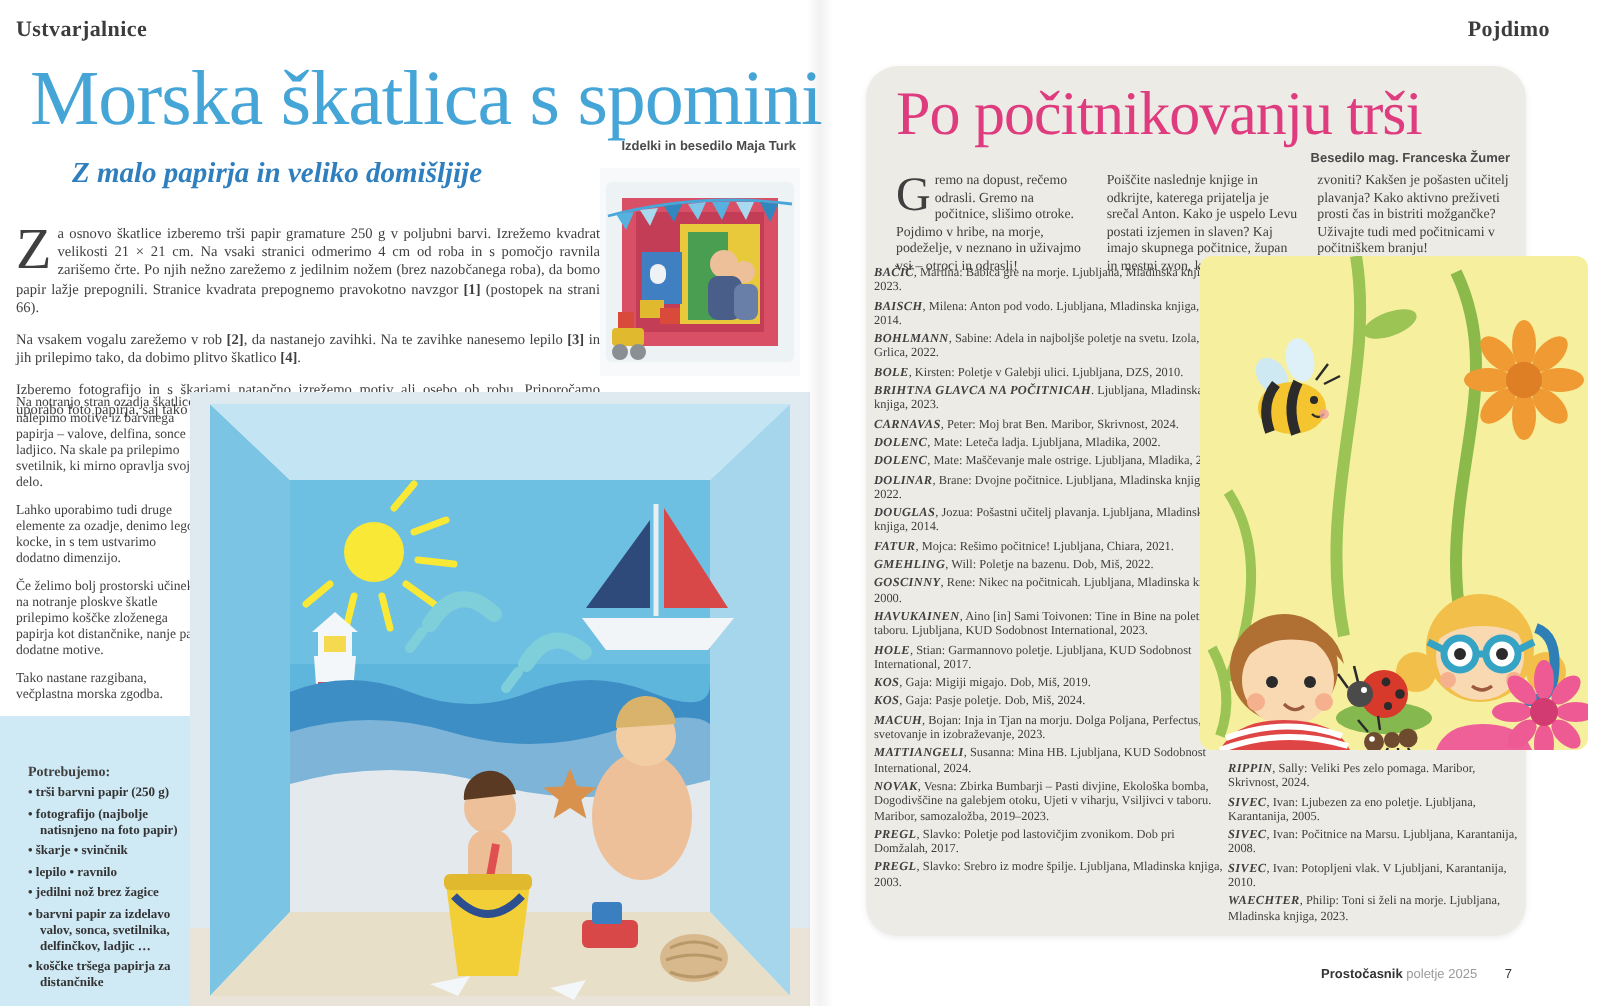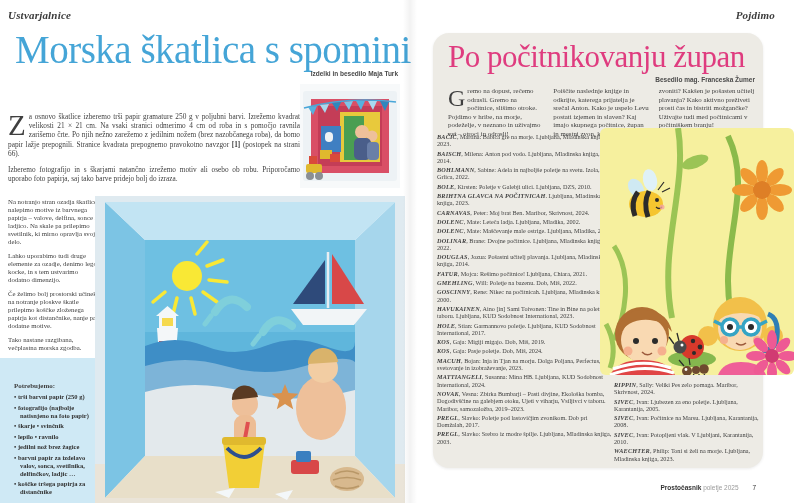--- a/index.html
+++ b/index.html
@@ -10,21 +10,21 @@
     --card-beige:#edebe5;
     --illustration-yellow:#f6f09e;
     --body-text:#3f3f3f;
   }
   *{box-sizing:border-box;margin:0;padding:0}
   html,body{background:#ffffff}
   body{font-family:"Liberation Serif","DejaVu Serif",serif;color:var(--body-text)}
   .sheet{position:relative;width:800px;height:503px;background:#fff;overflow:hidden}
 
   
-  .sec-label{position:absolute;top:9px;font-size:11px;font-weight:bold;font-style:italic;color:#3c3c3c;letter-spacing:.2px}
+  .sec-label{position:absolute;top:9px;font-size:11px;font-weight:bold;color:#3c3c3c;letter-spacing:.2px}
   .fold{position:absolute;left:403px;top:0;width:14px;height:503px;
         background:linear-gradient(90deg,rgba(0,0,0,0) 0%,rgba(0,0,0,.05) 50%,rgba(0,0,0,0) 100%)}
   p{margin:0 0 7px}
   .muted{color:#9a9a9a}
 
   
   .page-left .sec-label{left:8px}
   .title-left{position:absolute;left:15px;top:27px;width:392px;font-size:39px;font-weight:normal;
               color:var(--left-title-blue);letter-spacing:-.5px;white-space:nowrap}
   .byline-left{position:absolute;left:228px;top:70px;width:170px;text-align:right;
@@ -71,24 +71,26 @@
 </head>
 <body>
 
 <div class="sheet">
 
   <section class="page-left">
     <div class="sec-label">Ustvarjalnice</div>
     <h1 class="title-left">Morska škatlica s spomini</h1>
     <div class="byline-left">Izdelki in besedilo Maja Turk</div>
     <div class="subtitle">
+      <div>Z malo papirja in veliko domišljije</div>
     </div>
 
     <div class="bodywide">
       <p><span class="dropcap">Z</span><span>a osnovo škatlice izberemo trši papir gramature 250 g v poljubni barvi. Izrežemo kvadrat velikosti 21 × 21 cm. Na vsaki stranici odmerimo 4 cm od roba in s pomočjo ravnila zarišemo črte. Po njih nežno zarežemo z jedilnim nožem (brez nazobčanega roba), da bomo papir lažje prepognili. Stranice kvadrata prepognemo pravokotno navzgor <b>[1]</b> (postopek na strani 66).</span></p>
+      <p>Na vsakem vogalu zarežemo v rob <b>[2]</b>, da nastanejo zavihki. Na te zavihke nanesemo lepilo <b>[3]</b> in jih prilepimo tako, da dobimo plitvo škatlico <b>[4]</b>.</p>
       <p>Izberemo fotografijo in s škarjami natančno izrežemo motiv ali osebo ob robu. Priporočamo uporabo foto papirja, saj tako barve pridejo bolj do izraza.</p>
     </div>
 
     <div class="bodynarrow">
       <p>Na notranjo stran ozadja škatlice nalepimo motive iz barvnega papirja – valove, delfina, sonce in ladjico. Na skale pa prilepimo svetilnik, ki mirno opravlja svoje delo.</p>
       <p>Lahko uporabimo tudi druge elemente za ozadje, denimo lego kocke, in s tem ustvarimo dodatno dimenzijo.</p>
       <p>Če želimo bolj prostorski učinek, na notranje ploskve škatle prilepimo koščke zloženega papirja kot distančnike, nanje pa dodatne motive.</p>
       <p>Tako nastane razgibana, večplastna morska zgodba.</p>
     </div>
 
@@ -221,21 +223,21 @@
         <polygon points="180,298 198,294 192,304" fill="#f3f7f9"></polygon>
       </svg>
     </figure>
   </section>
 
   <div class="fold"></div>
 
   <section class="page-right">
     <div class="sec-label">Pojdimo</div>
     <div class="card"></div>
-    <h1 class="title-right">Po počitnikovanju župan</h1>
+    <h1 class="title-right">Po počitnikovanju trši</h1>
     <div class="byline-right">Besedilo mag. Franceska Žumer</div>
 
     <div class="intro">
       <div class="col"><span class="dropcap-g">G</span><span>remo na dopust, rečemo odrasli. Gremo na počitnice, slišimo otroke. Pojdimo v hribe, na morje, podeželje, v neznano in uživajmo vsi – otroci in odrasli!</span></div>
       <div class="col">Poiščite naslednje knjige in odkrijte, katerega prijatelja je srečal Anton. Kako je uspelo Levu postati izjemen in slaven? Kaj imajo skupnega počitnice, župan in mestni zvon, ki preneha</div>
       <div class="col">zvoniti? Kakšen je pošasten učitelj plavanja? Kako aktivno preživeti prosti čas in bistriti možgančke? Uživajte tudi med počitnicami v počitniškem branju!</div>
     </div>
 
     <div id="books-1" class="booklist">
         <p class="entry"><span class="auth">BAČIČ</span>, Martina: Babica gre na morje. Ljubljana, Mladinska knjiga, 2023.</p>

